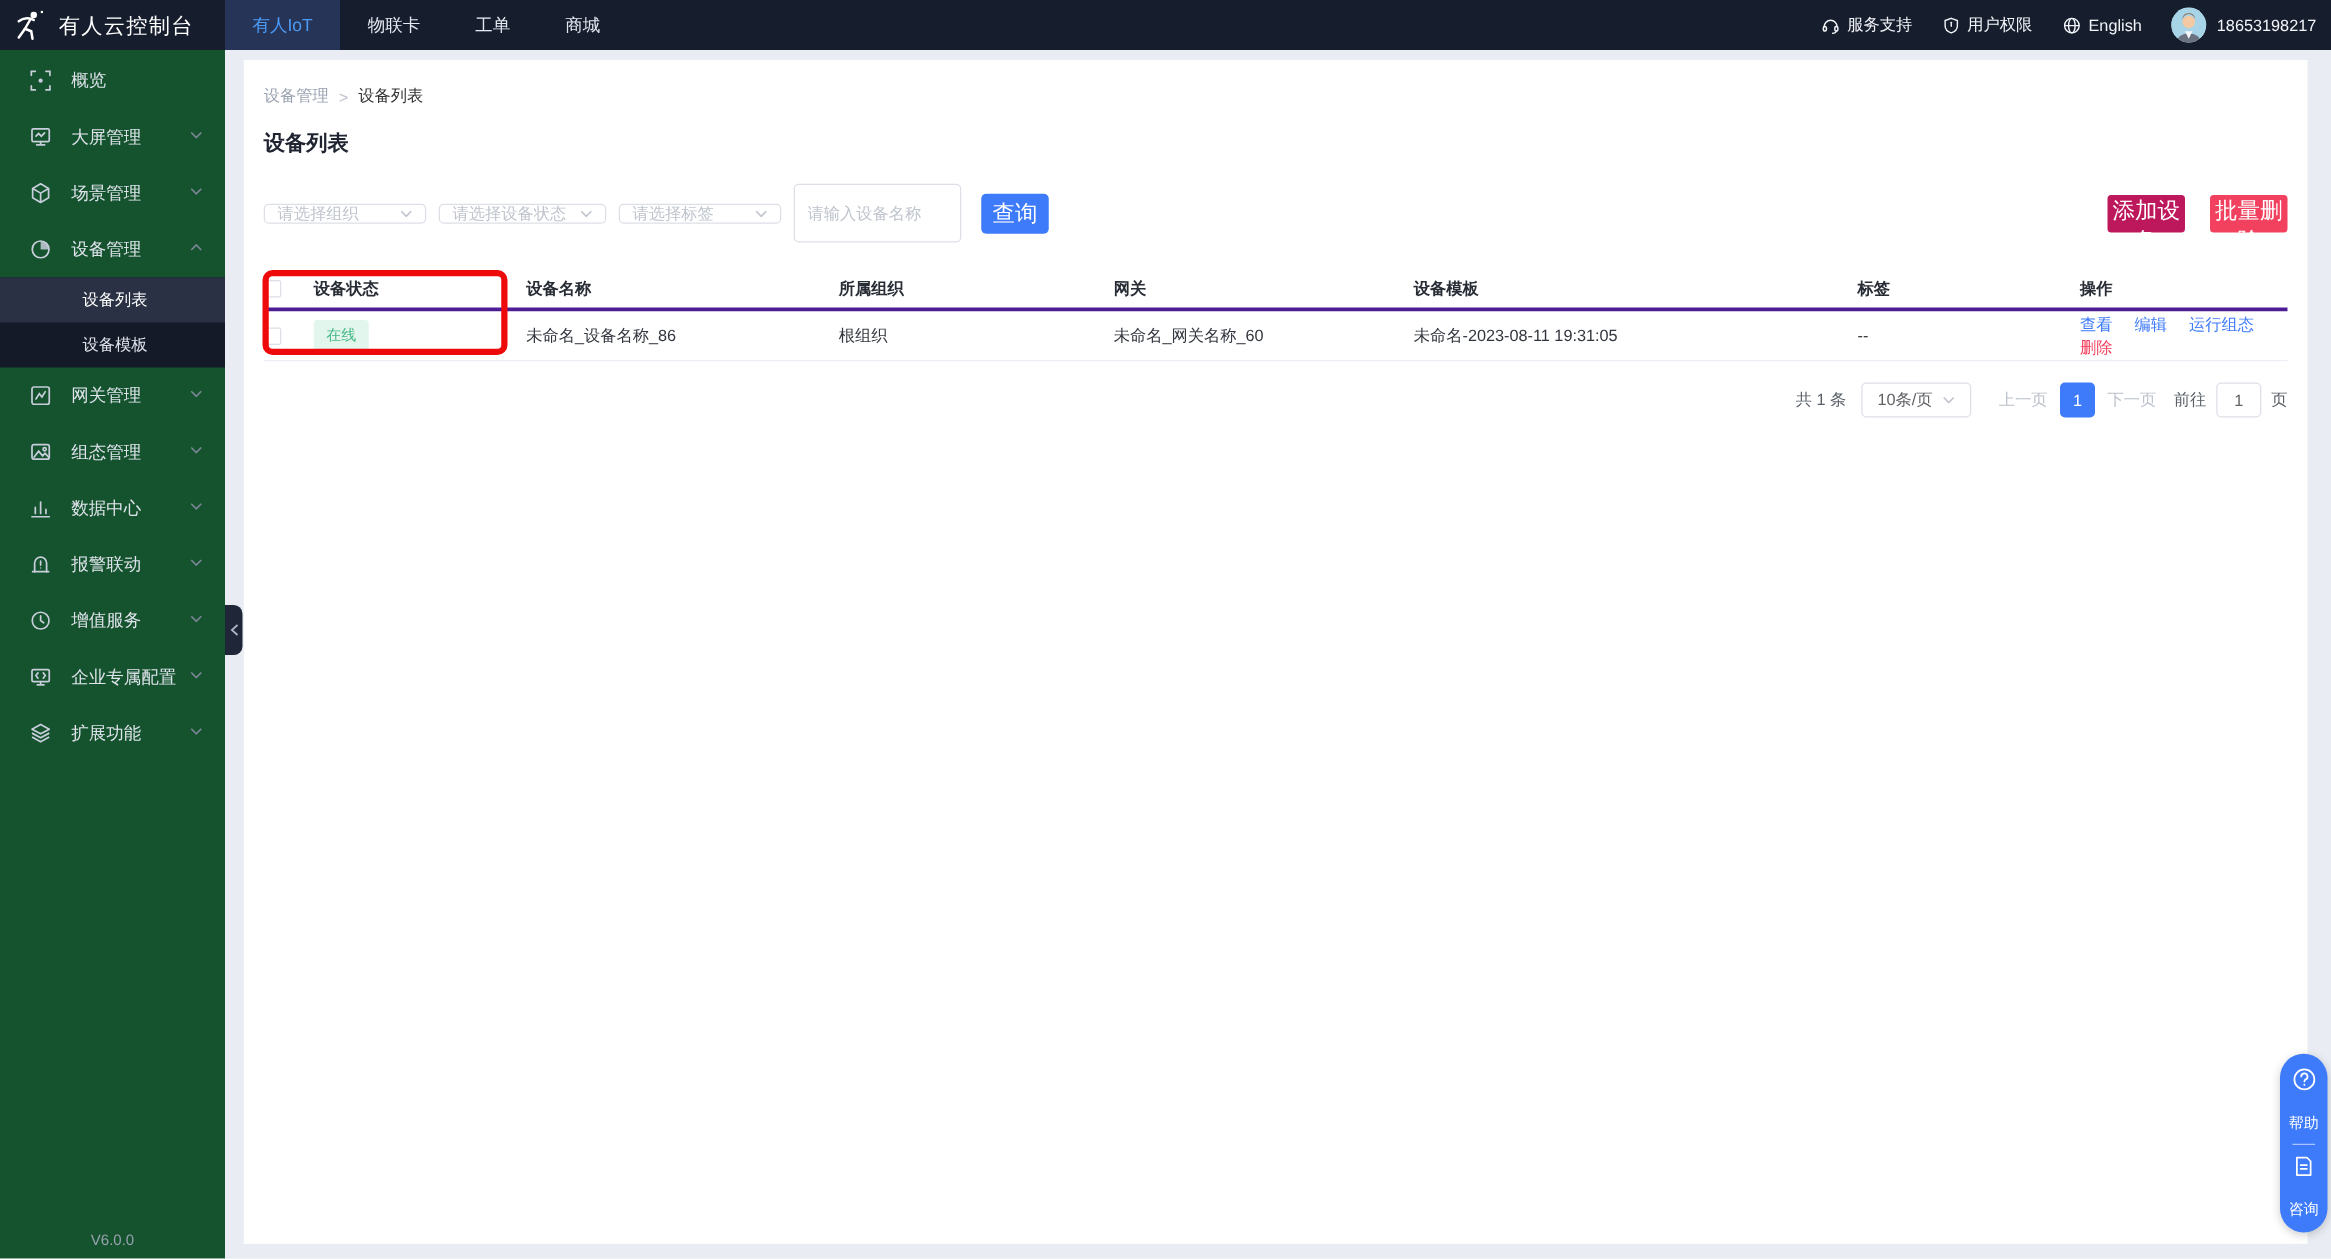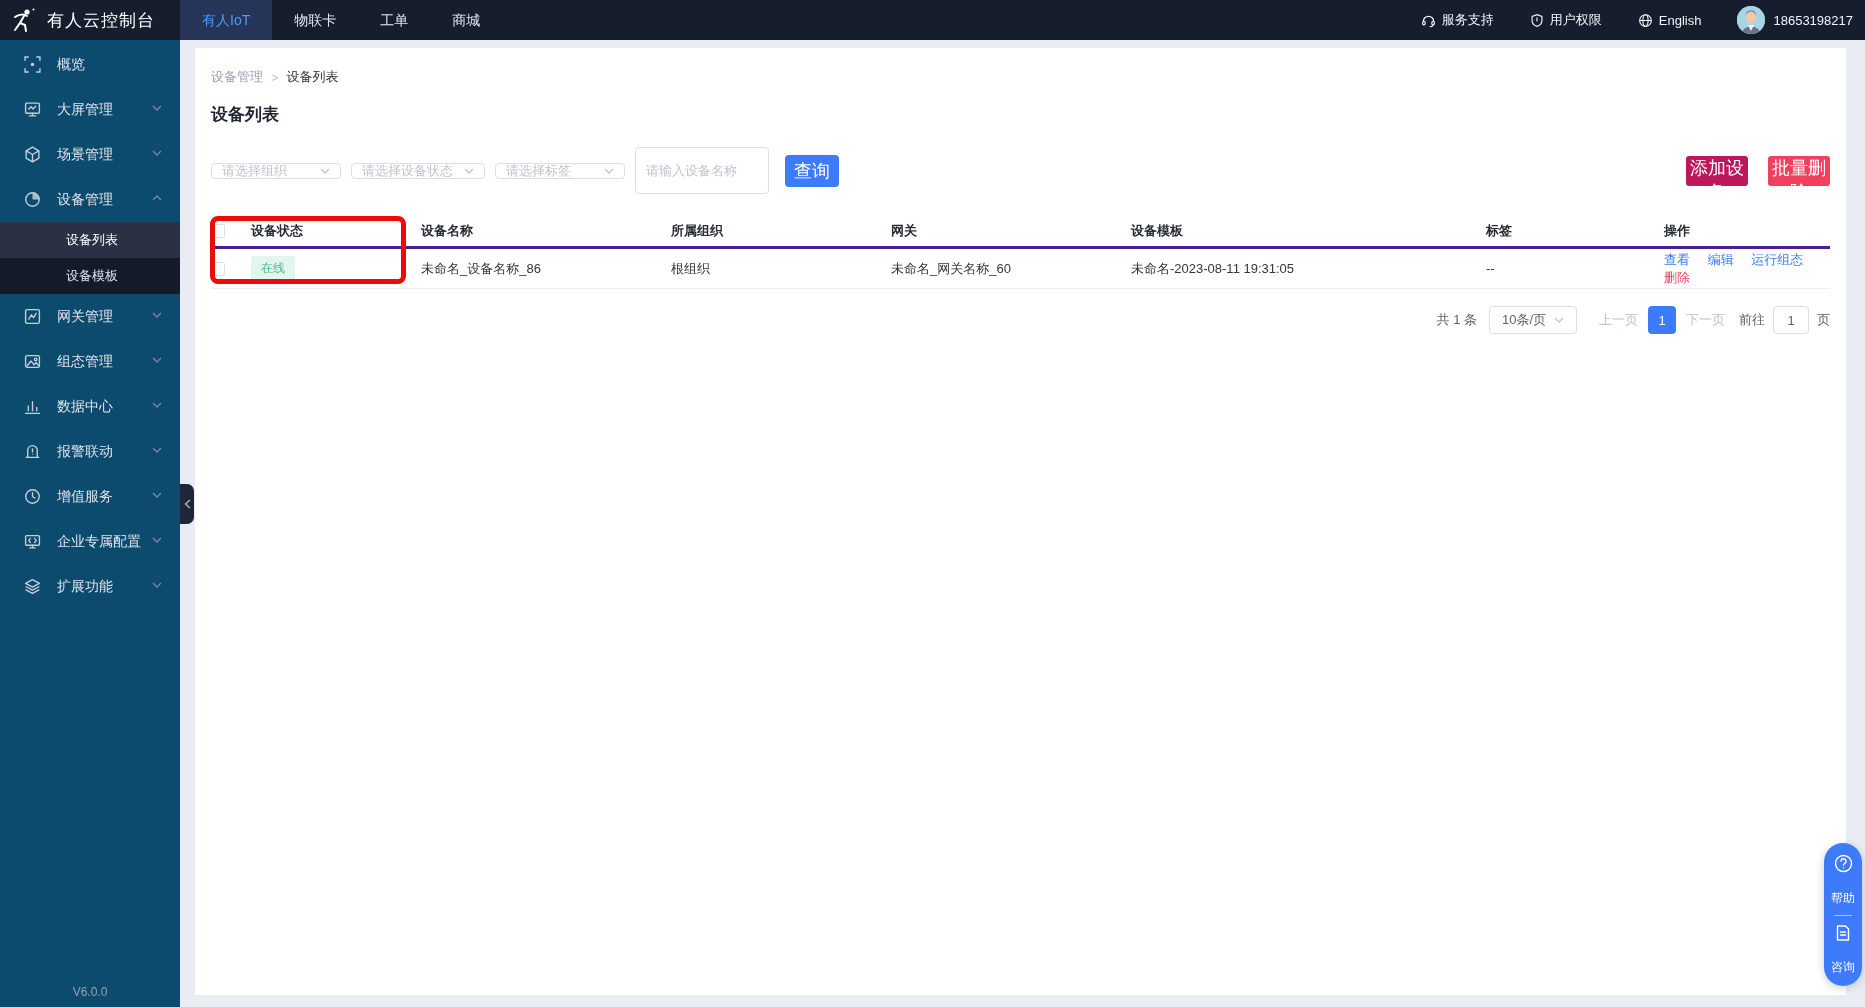--- a/index.html
+++ b/index.html
@@ -6,27 +6,27 @@
   html,body { font-family:"Liberation Sans","DejaVu Sans",sans-serif; }
   .app { position:relative; width:1865px; height:1007px; background:#e9ecf2; overflow:hidden; }
 
   
   .topbar { position:absolute; top:0; left:0; right:0; height:40px; background:#161d2d; display:flex; align-items:center; color:#fff; z-index:20; }
   .logo-area { width:180px; display:flex; align-items:center; gap:10px; padding-left:11px; flex-shrink:0; }
   .logo-title { font-size:17px; letter-spacing:1px; color:#ffffff; white-space:nowrap; }
   .nav-tabs { display:flex; height:40px; }
   .nav-tab { padding:0 22px; line-height:40px; font-size:14px; color:#e4e8f1; cursor:pointer; white-space:nowrap; }
   .nav-tab.active { background:#273ciz; background:#263458; color:#4b9bf5; }
-  .topbar-right { margin-left:auto; display:flex; align-items:center; gap:36px; padding-right:12px; font-size:13px; color:#f2f4f8; }
+  .topbar-right { margin-left:auto; display:flex; align-items:center; gap:24px; padding-right:12px; font-size:13px; color:#f2f4f8; }
   .tb-item { display:flex; align-items:center; gap:6px; cursor:pointer; white-space:nowrap; }
   .avatar { width:28px; height:28px; border-radius:50%; overflow:hidden; background:#bfdef0; flex-shrink:0; }
   .user-cell { display:flex; align-items:center; gap:8px; }
 
   
-  .sidebar { position:absolute; top:40px; left:0; bottom:0; width:180px; background:#0c4a6e; color:#dfe3ec; z-index:15; }
+  .sidebar { position:absolute; top:40px; left:0; bottom:0; width:180px; background:#14532d; color:#dfe3ec; z-index:15; }
   .menu { padding-top:2px; }
   .menu-item { height:45px; display:flex; align-items:center; padding:0 18px 0 24px; font-size:14px; cursor:pointer; }
   .menu-item .mi-icon { width:17px; height:17px; margin-right:16px; color:#c7cdda; flex-shrink:0; }
   .menu-item .chev { margin-left:auto; color:#7d8698; width:10px; height:10px; }
   .submenu { background:#141a27; }
   .submenu-item { height:36px; line-height:36px; padding-left:66px; font-size:13px; color:#dfe3ec; cursor:pointer; }
   .submenu-item.active { background:#2a3144; color:#ffffff; }
   .version { position:absolute; bottom:8px; width:100%; text-align:center; font-size:12px; color:#9aa1b0; }
   .collapse-handle { position:absolute; left:180px; top:484px; width:14px; height:40px; background:#1e2638; border-radius:0 7px 7px 0; display:flex; align-items:center; justify-content:center; color:#aeb6c4; z-index:14; cursor:pointer; }
 

